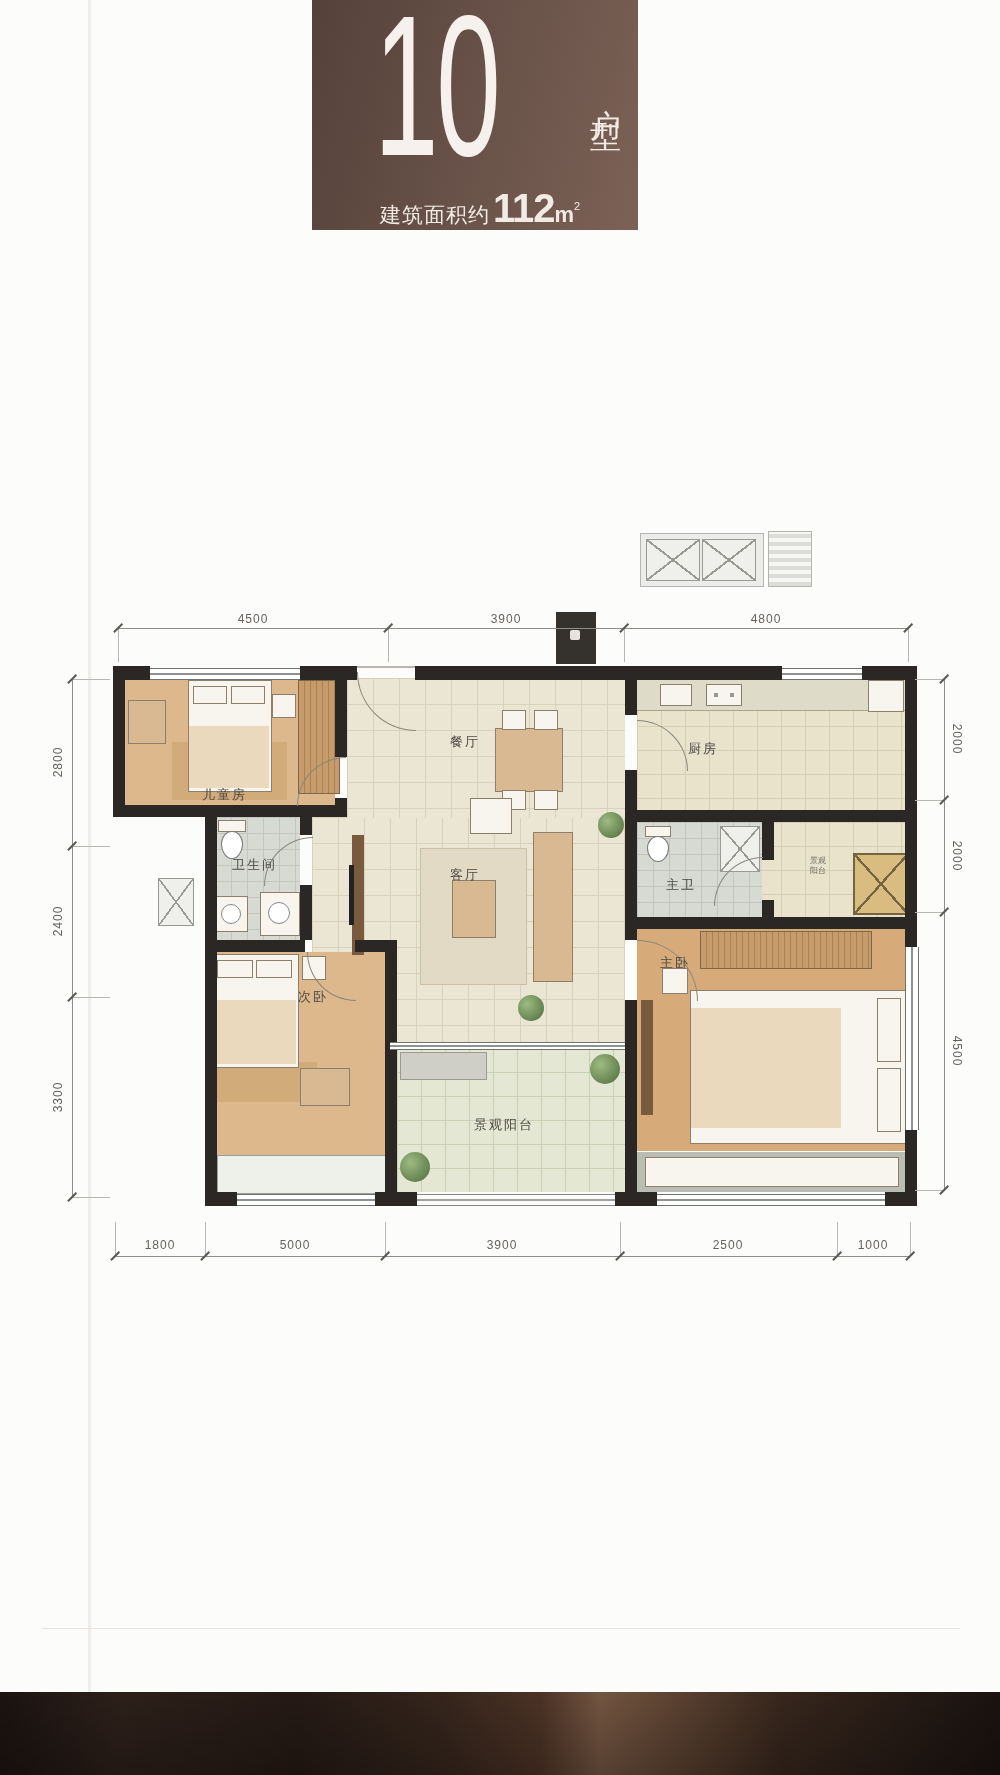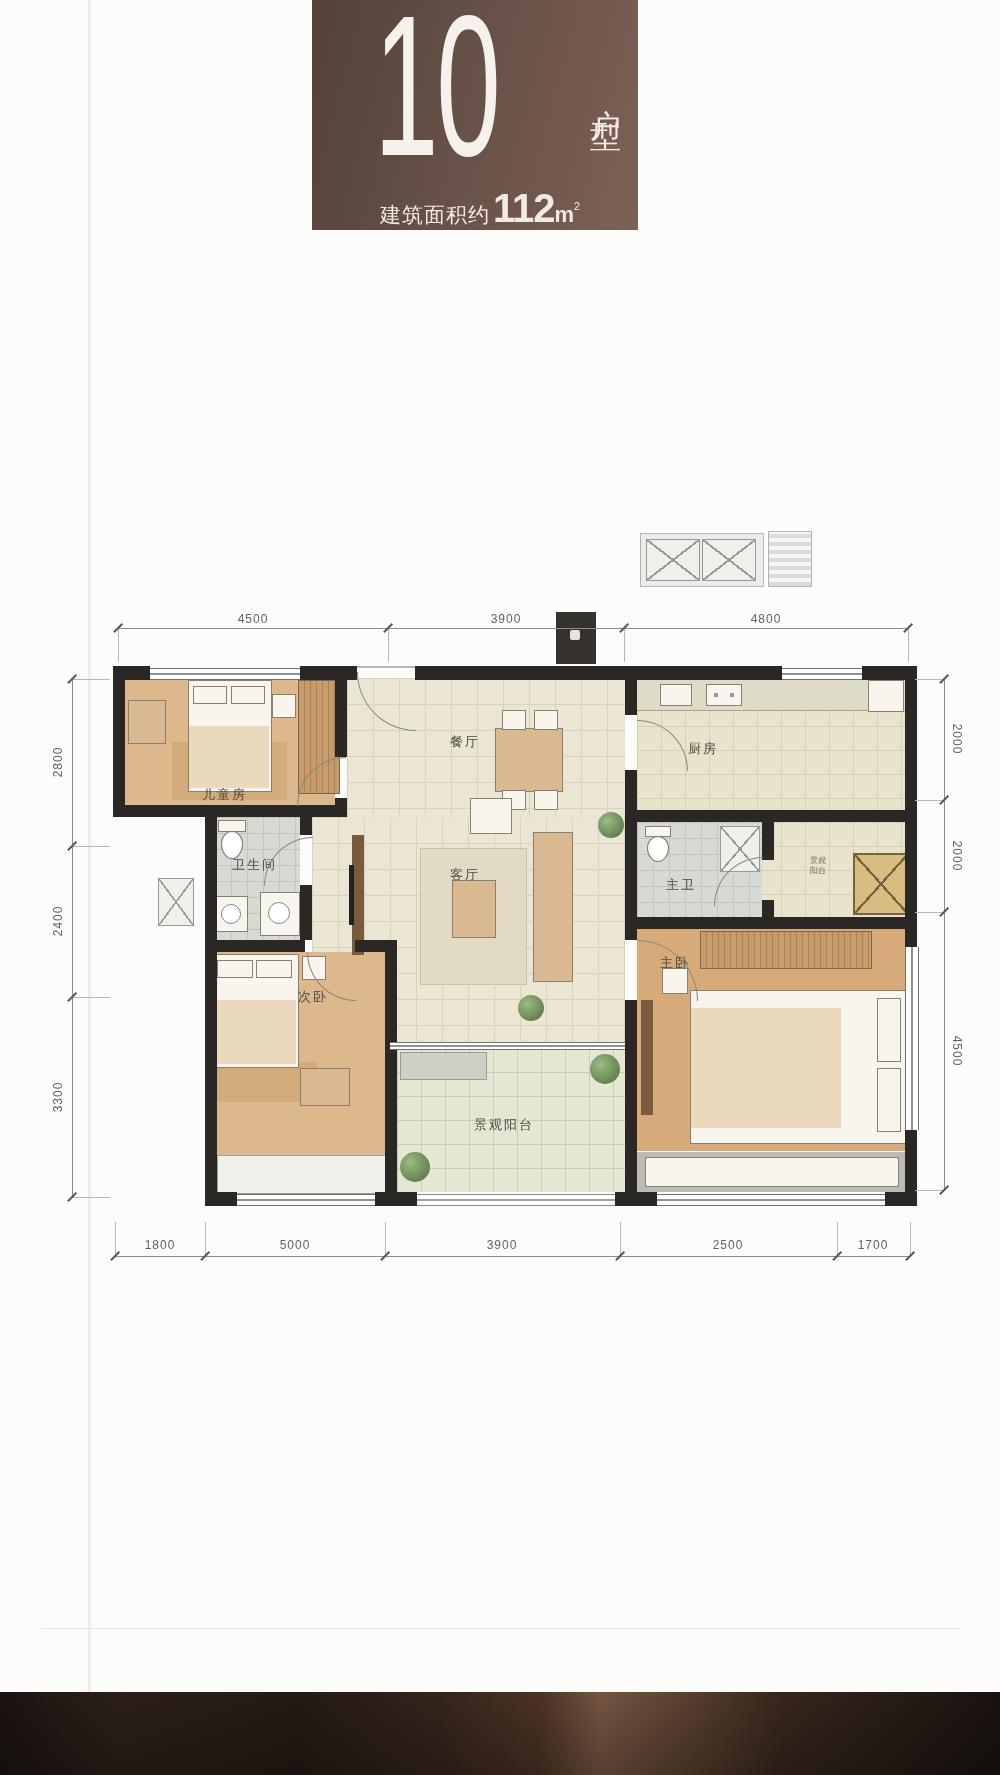--- a/index.html
+++ b/index.html
@@ -231,21 +231,21 @@
   <div class="a slash" style="left:109px;top:1255px;transform:rotate(-45deg);"></div>
   <div class="a slash" style="left:199px;top:1255px;transform:rotate(-45deg);"></div>
   <div class="a slash" style="left:379px;top:1255px;transform:rotate(-45deg);"></div>
   <div class="a slash" style="left:614px;top:1255px;transform:rotate(-45deg);"></div>
   <div class="a slash" style="left:831px;top:1255px;transform:rotate(-45deg);"></div>
   <div class="a slash" style="left:904px;top:1255px;transform:rotate(-45deg);"></div>
   <span class="a dim" style="left:160px;top:1238px;transform:translateX(-50%);">1800</span>
   <span class="a dim" style="left:295px;top:1238px;transform:translateX(-50%);">5000</span>
   <span class="a dim" style="left:502px;top:1238px;transform:translateX(-50%);">3900</span>
   <span class="a dim" style="left:728px;top:1238px;transform:translateX(-50%);">2500</span>
-  <span class="a dim" style="left:873px;top:1238px;transform:translateX(-50%);">1700</span>
+  <span class="a dim" style="left:873px;top:1238px;transform:translateX(-50%);">1000</span>
 
   <div class="a dline" style="left:72px;top:679px;width:1px;height:518px;"></div>
   <div class="a ext" style="left:72px;top:679px;width:38px;height:1px;"></div>
   <div class="a ext" style="left:72px;top:846px;width:38px;height:1px;"></div>
   <div class="a ext" style="left:72px;top:997px;width:38px;height:1px;"></div>
   <div class="a ext" style="left:72px;top:1197px;width:38px;height:1px;"></div>
   <div class="a slash" style="left:66px;top:678px;transform:rotate(-45deg);"></div>
   <div class="a slash" style="left:66px;top:845px;transform:rotate(-45deg);"></div>
   <div class="a slash" style="left:66px;top:996px;transform:rotate(-45deg);"></div>
   <div class="a slash" style="left:66px;top:1196px;transform:rotate(-45deg);"></div>

